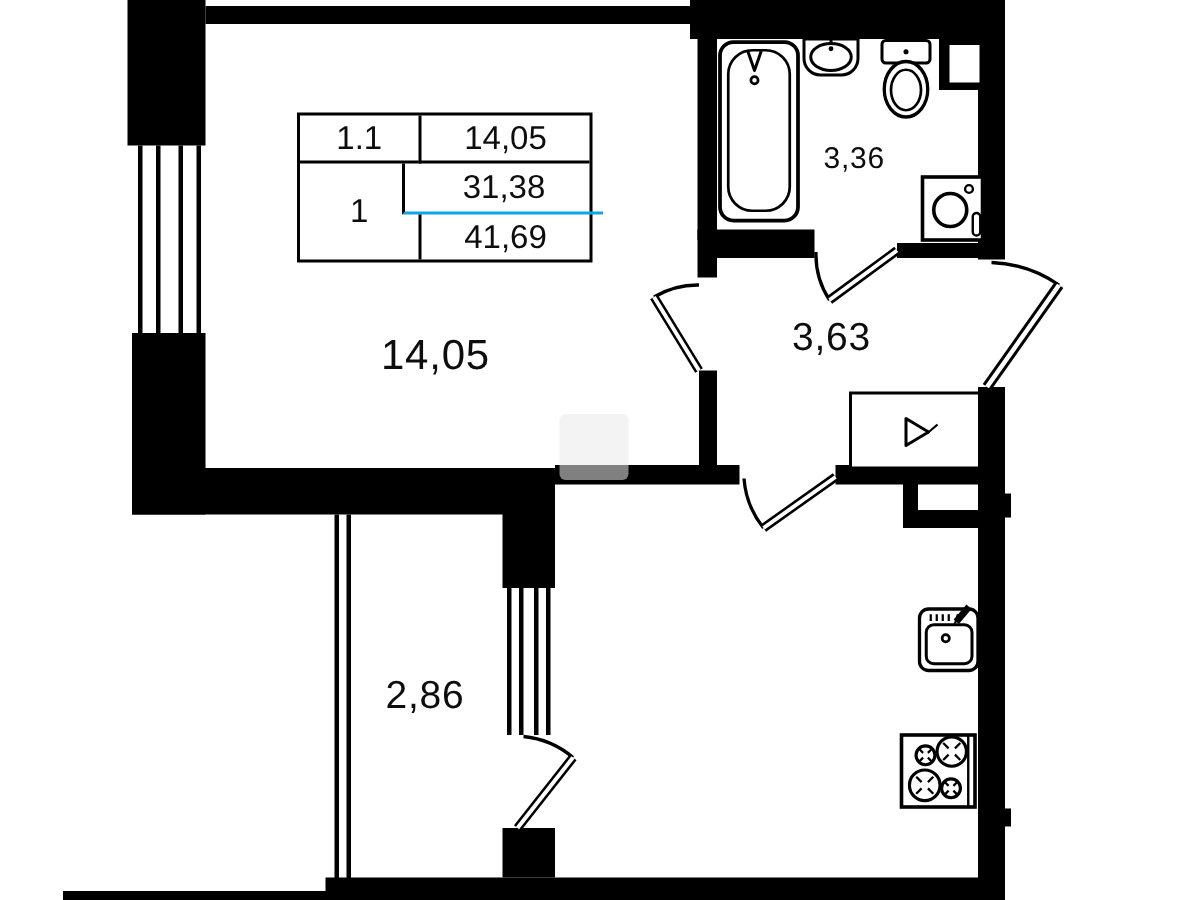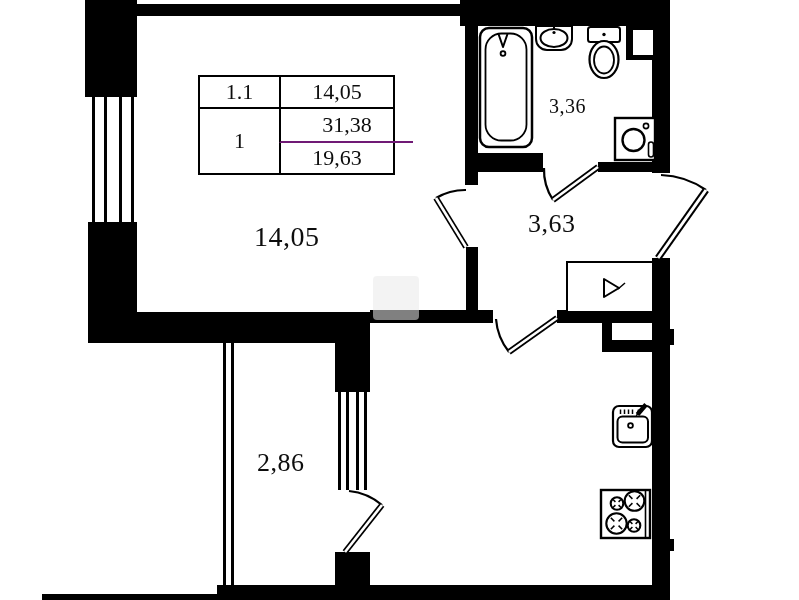--- a/index.html
+++ b/index.html
@@ -1,34 +1,34 @@
 <!DOCTYPE html>
 <html><head>
 <meta charset="utf-8">
 <style>
   html,body{margin:0;padding:0;background:#ffffff;}
   #plan{position:relative;width:799px;height:600px;background:#ffffff;overflow:hidden;
-        font-family:Liberation Serif, serif;}
+        font-family:Liberation Sans, sans-serif;}
   .wall{position:absolute;background:#000;}
   .wline{position:absolute;background:#000;}
   .whitepatch{position:absolute;background:#fff;}
   .label{position:absolute;color:#0d0d0d;letter-spacing:0.5px;white-space:nowrap;}
   .lbl-living{left:254px;top:221px;font-size:28px;}
   .lbl-bath{left:549px;top:95px;font-size:20px;}
   .lbl-hall{left:528px;top:209px;font-size:26px;text-align:right;}
   .lbl-corr{left:257px;top:448px;font-size:26px;}
   .lbl-kitchen{left:450px;top:436px;font-size:26px;}
   #areatable{position:absolute;left:198px;top:75px;width:197px;height:100px;
              border:2px solid #000;box-sizing:border-box;background:#fff;}
   #areatable .cell{position:absolute;display:flex;align-items:center;justify-content:center;
                    font-size:22px;color:#0d0d0d;box-sizing:border-box;}
   .c11{left:0;top:0;width:79px;height:32px;border-bottom:2px solid #000;}
   .c12{left:79px;top:0;width:114px;height:32px;border-left:2px solid #000;border-bottom:2px solid #000;}
   .c21{left:0;top:32px;width:79px;height:64px;}
-  .c22a{left:79px;top:32px;width:134px;height:34px;border-left:2px solid #000;border-bottom:2px solid #701a75;}
+  .c22a{left:68px;top:32px;width:134px;height:34px;border-left:2px solid #000;border-bottom:2px solid #0ea5e9;}
   .c22b{left:79px;top:66px;width:114px;height:30px;border-left:2px solid #000;}
   #fixsvg{position:absolute;left:0;top:0;pointer-events:none;}
   .watermark{position:absolute;left:373px;top:276px;width:46px;height:44px;
              background:#e9e9e9;opacity:.55;border-radius:4px;}
 </style>
 </head>
 <body>
 
 <div id="plan">
 
@@ -174,21 +174,21 @@
       <line x1="632.4" y1="527.1" x2="630" y2="529.6" stroke="#000" stroke-width="1.5"></line>
       <line x1="635.6" y1="527.1" x2="638" y2="529.6" stroke="#000" stroke-width="1.5"></line>
     </g>
   </svg>
 
   <div id="areatable">
     <div class="cell c11">1.1</div>
     <div class="cell c12">14,05</div>
     <div class="cell c21">1</div>
     <div class="cell c22a">31,38</div>
-    <div class="cell c22b">19,63</div>
+    <div class="cell c22b">41,69</div>
   </div>
 
   <div class="label lbl-living">14,05</div>
   <div class="label lbl-bath">3,36</div>
   <div class="label lbl-hall">3,63</div>
   <div class="label lbl-corr">2,86</div>
 
 </div>
 
 </body></html>

